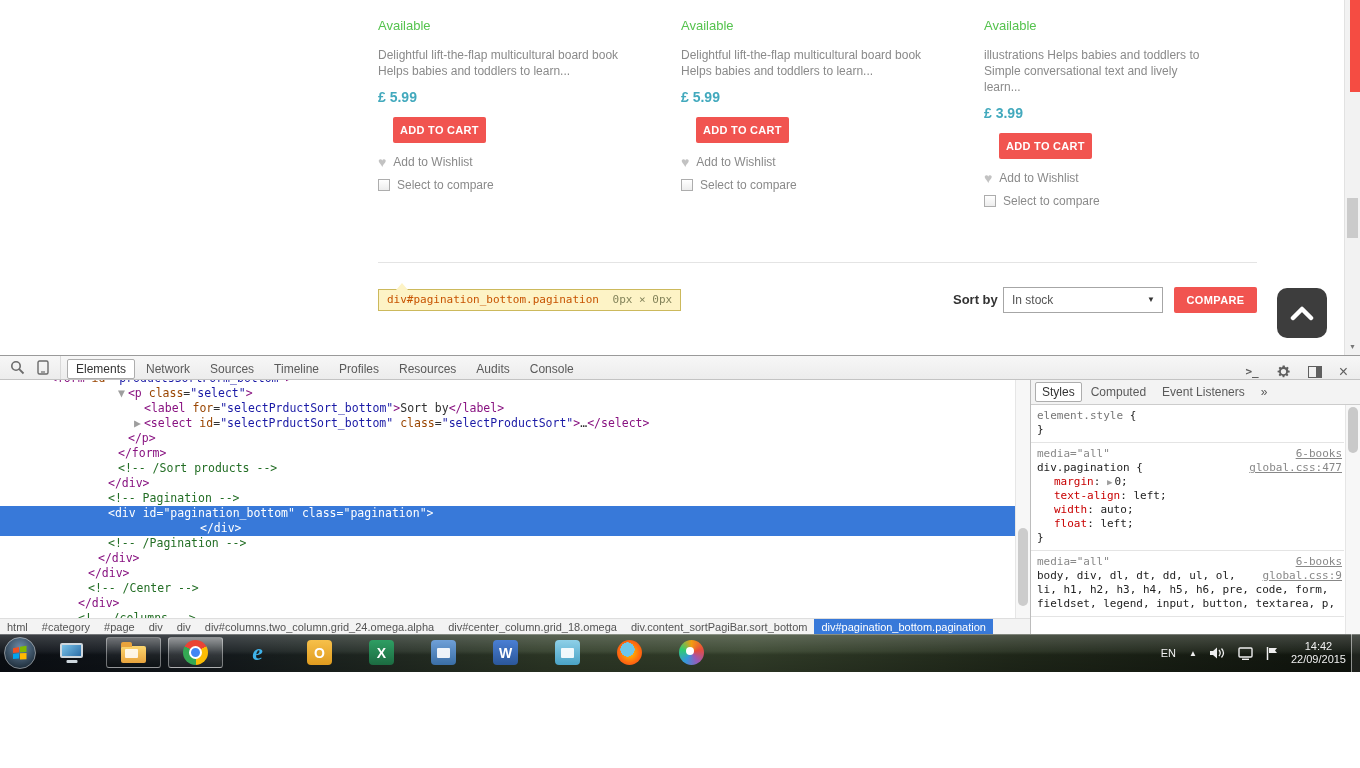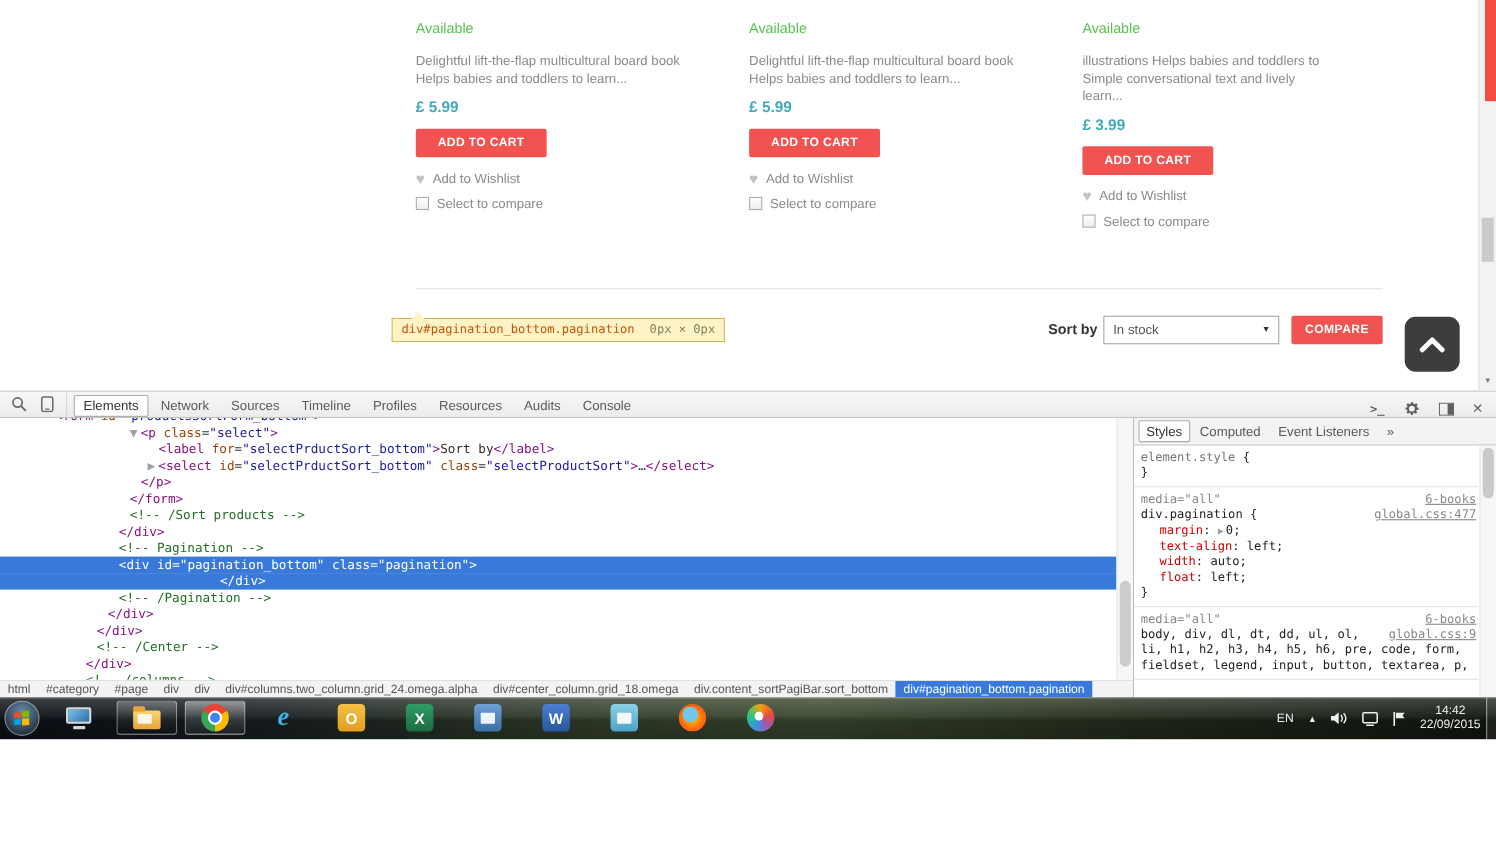--- a/index.html
+++ b/index.html
@@ -11,29 +11,29 @@
 
   
   #browser-page { position:relative; width:1360px; height:355px; background:#fff; }
 
   .product-grid { position:absolute; left:378px; top:0; display:flex; }
   .card { width:303px; }
   .avail { color:#55c34e; font-size:13px; margin:18px 0 14px; }
   .desc { font-size:12px; color:#8a8a8a; line-height:16px; margin-bottom:10px; }
   .price { color:#42a9bd; font-size:14px; font-weight:bold; margin-bottom:12px; }
   .atc { display:inline-block; background:#f15450; color:#fff; font-size:11px; font-weight:bold;
-         padding:7px 20px; border-radius:2px; letter-spacing:.3px; cursor:pointer; }
+         padding:7px 7px; border-radius:2px; letter-spacing:.3px; cursor:pointer;margin-left:15px; }
   .wish { margin-top:12px; font-size:12px; color:#8a8a8a; display:flex; align-items:center; gap:7px; }
   .wl-heart { color:#c2c2c2; font-size:14px; line-height:12px; }
   .cmp { margin-top:9px; font-size:12px; color:#8a8a8a; display:flex; align-items:center; gap:7px; }
   .cmp-box { width:12px; height:12px; border:1px solid #adadad; background:linear-gradient(#fff,#ededed); flex:none; }
 
   .divider { position:absolute; left:378px; top:262px; width:879px; height:1px; background:#e4e4e4; }
 
-  .inspect-tooltip { position:absolute; left:356px; top:289px; background:#fdf3c6; border:1px solid #ccb95c;
+  .inspect-tooltip { position:absolute; left:378px; top:289px; background:#fdf3c6; border:1px solid #ccb95c;
     padding:3px 8px 4px; font-family:"DejaVu Sans Mono", monospace; font-size:11px; white-space:nowrap; }
   .inspect-tooltip .sel-part { color:#c75300; }
   .inspect-tooltip .dim-part { color:#83835a; margin-left:7px; }
   .tooltip-caret { position:absolute; top:-7px; left:17px; width:0; height:0;
     border-left:6px solid transparent; border-right:6px solid transparent; border-bottom:7px solid #fdf3c6; }
 
   .sort-label { position:absolute; left:953px; top:292px; font-size:13px; font-weight:bold; color:#333; }
   .sort-select { position:absolute; left:1003px; top:287px; width:160px; height:26px; border:1px solid #a6a6a6;
     background:#fff; font-size:12px; color:#555; line-height:24px; padding-left:8px; cursor:pointer; }
   .sort-select .arrow { position:absolute; right:7px; top:0; font-size:8px; color:#333; line-height:24px; }

